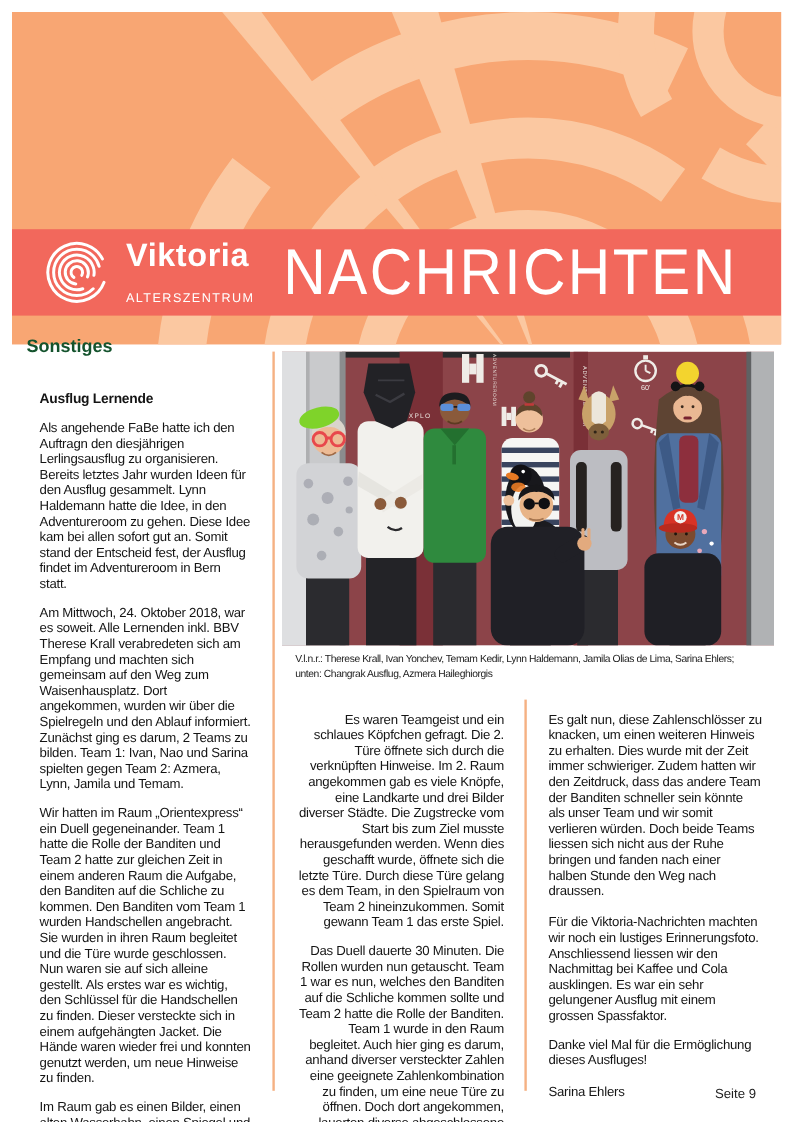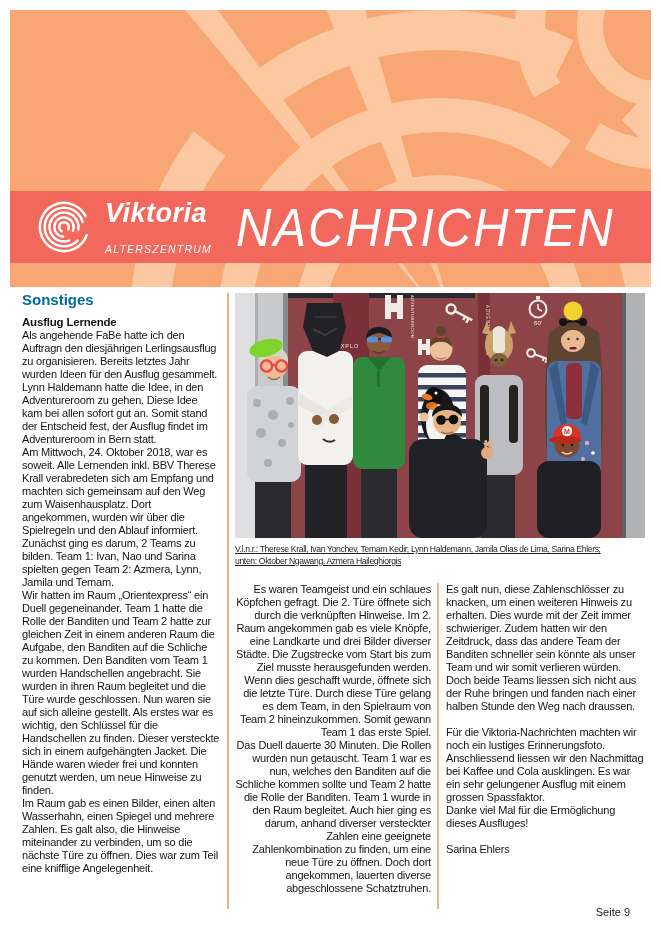--- a/index.html
+++ b/index.html
@@ -2,40 +2,40 @@
 <html><head>
 <meta charset="utf-8">
 <style>
   html,body{margin:0;padding:0;}
   body{
     width:661px;height:935px;background:#ffffff;position:relative;overflow:hidden;
     font-family:"Liberation Sans", sans-serif;color:#1d1d1f;
   }
   .banner{position:absolute;left:10px;top:10px;width:641px;height:277px;background:#f8a673;overflow:hidden;}
   .banner .pattern{position:absolute;left:0;top:0;width:641px;height:277px;display:block;}
-  .band{position:absolute;left:0;top:181px;width:641px;height:72px;background:#f2685c;display:flex;align-items:center;font-style:italic;}
+  .band{position:absolute;left:0;top:181px;width:641px;height:72px;background:#f2685c;display:flex;align-items:center;}
   .logo-svg{margin-left:26px;flex:0 0 auto;display:block;}
   .brand{margin-left:13px;color:#fff;}
   .brand-name{font-size:27px;font-weight:bold;letter-spacing:.5px;line-height:1;}
   .brand-sub{font-size:10.5px;letter-spacing:1.2px;margin-top:16px;}
   .masthead-title{color:#fff;font-size:49px;font-weight:300;letter-spacing:2px;margin-left:24px;white-space:nowrap;transform:scaleY(1.1);transform-origin:left center;}
-  .section-heading{position:absolute;left:22px;top:291px;font-size:15px;font-weight:bold;color:#0369a1;}
+  .section-heading{position:absolute;left:22px;top:280px;font-size:15px;font-weight:bold;color:#14532d;}
   .textcol{font-size:11px;line-height:13px;letter-spacing:-0.2px;color:#141414;}
-  .textcol p{margin:0;}
+  .textcol p{margin:11px;}
   .col1{position:absolute;left:22px;top:316px;width:198px;}
   .col2{position:absolute;left:235px;top:583px;width:196px;text-align:right;}
   .col3{position:absolute;left:446px;top:583px;width:200px;}
   .article-heading{font-weight:bold;font-size:11.5px;}
   .para-gap{margin-top:13px !important;}
   .divider-v{position:absolute;width:2px;background:#f5b183;}
   .divider-left{left:227px;top:293px;height:616px;}
   .divider-mid{left:437px;top:583px;height:326px;}
   .photo{position:absolute;left:235px;top:293px;width:410px;height:245px;}
   .photo svg{display:block;width:410px;height:245px;}
-  .caption{position:absolute;left:235px;top:544px;width:414px;font-size:8.6px;line-height:11.8px;letter-spacing:-0.35px;color:#222;text-decoration:underline;}
+  .caption{position:absolute;left:246px;top:544px;width:414px;font-size:8.6px;line-height:11.8px;letter-spacing:-0.35px;color:#222;}
   .footer{position:absolute;right:31px;top:906px;font-size:11px;color:#222;}
 </style>
 </head>
 <body>
 
 <div class="banner">
   <svg class="pattern" viewBox="0 0 641 277" aria-hidden="true">
     <rect width="641" height="277" fill="#f8a673"></rect>
     <g fill="none" stroke="#fbc8a1">
       <circle cx="430" cy="310" r="130" stroke-width="30"></circle>
@@ -283,21 +283,21 @@
       </g>
       <circle cx="328" cy="152" r="1.2" fill="#1d130c"></circle>
         <circle cx="337" cy="152" r="1.2" fill="#1d130c"></circle>
       <path d="M327,159 q5,4 10,0" stroke="#e8d5c4" stroke-width="1.6" fill="none"></path>
     </g>
   </svg>
 </div>
 
 <div class="caption">
   <div>V.l.n.r.: Therese Krall, Ivan Yonchev, Temam Kedir, Lynn Haldemann, Jamila Olias de Lima, Sarina Ehlers;</div>
-  <div>unten: Oktober Ngawang, Azmera Haileghiorgis</div>
+  <div>unten: Changrak Ausflug, Azmera Haileghiorgis</div>
 </div>
 
 <div class="col2 textcol">
   <p>Es waren Teamgeist und ein schlaues Köpfchen gefragt. Die 2. Türe öffnete sich durch die verknüpften Hinweise. Im 2. Raum angekommen gab es viele Knöpfe, eine Landkarte und drei Bilder diverser Städte. Die Zugstrecke vom Start bis zum Ziel musste herausgefunden werden. Wenn dies geschafft wurde, öffnete sich die letzte Türe. Durch diese Türe gelang es dem Team, in den Spielraum von Team 2 hineinzukommen. Somit gewann Team 1 das erste Spiel.</p>
   <p>Das Duell dauerte 30 Minuten. Die Rollen wurden nun getauscht. Team 1 war es nun, welches den Banditen auf die Schliche kommen sollte und Team 2 hatte die Rolle der Banditen. Team 1 wurde in den Raum begleitet. Auch hier ging es darum, anhand diverser versteckter Zahlen eine geeignete Zahlenkombination zu finden, um eine neue Türe zu öffnen. Doch dort angekommen, lauerten diverse abgeschlossene Schatztruhen.</p>
 </div>
 
 <div class="col3 textcol">
   <p>Es galt nun, diese Zahlenschlösser zu knacken, um einen weiteren Hinweis zu erhalten. Dies wurde mit der Zeit immer schwieriger. Zudem hatten wir den Zeitdruck, dass das andere Team der Banditen schneller sein könnte als unser Team und wir somit verlieren würden. Doch beide Teams liessen sich nicht aus der Ruhe bringen und fanden nach einer halben Stunde den Weg nach draussen.</p>
   <p class="para-gap">Für die Viktoria-Nachrichten machten wir noch ein lustiges Erinnerungsfoto.  Anschliessend liessen wir den Nachmittag bei Kaffee und Cola ausklingen. Es war ein sehr gelungener Ausflug mit einem grossen Spassfaktor.</p>

